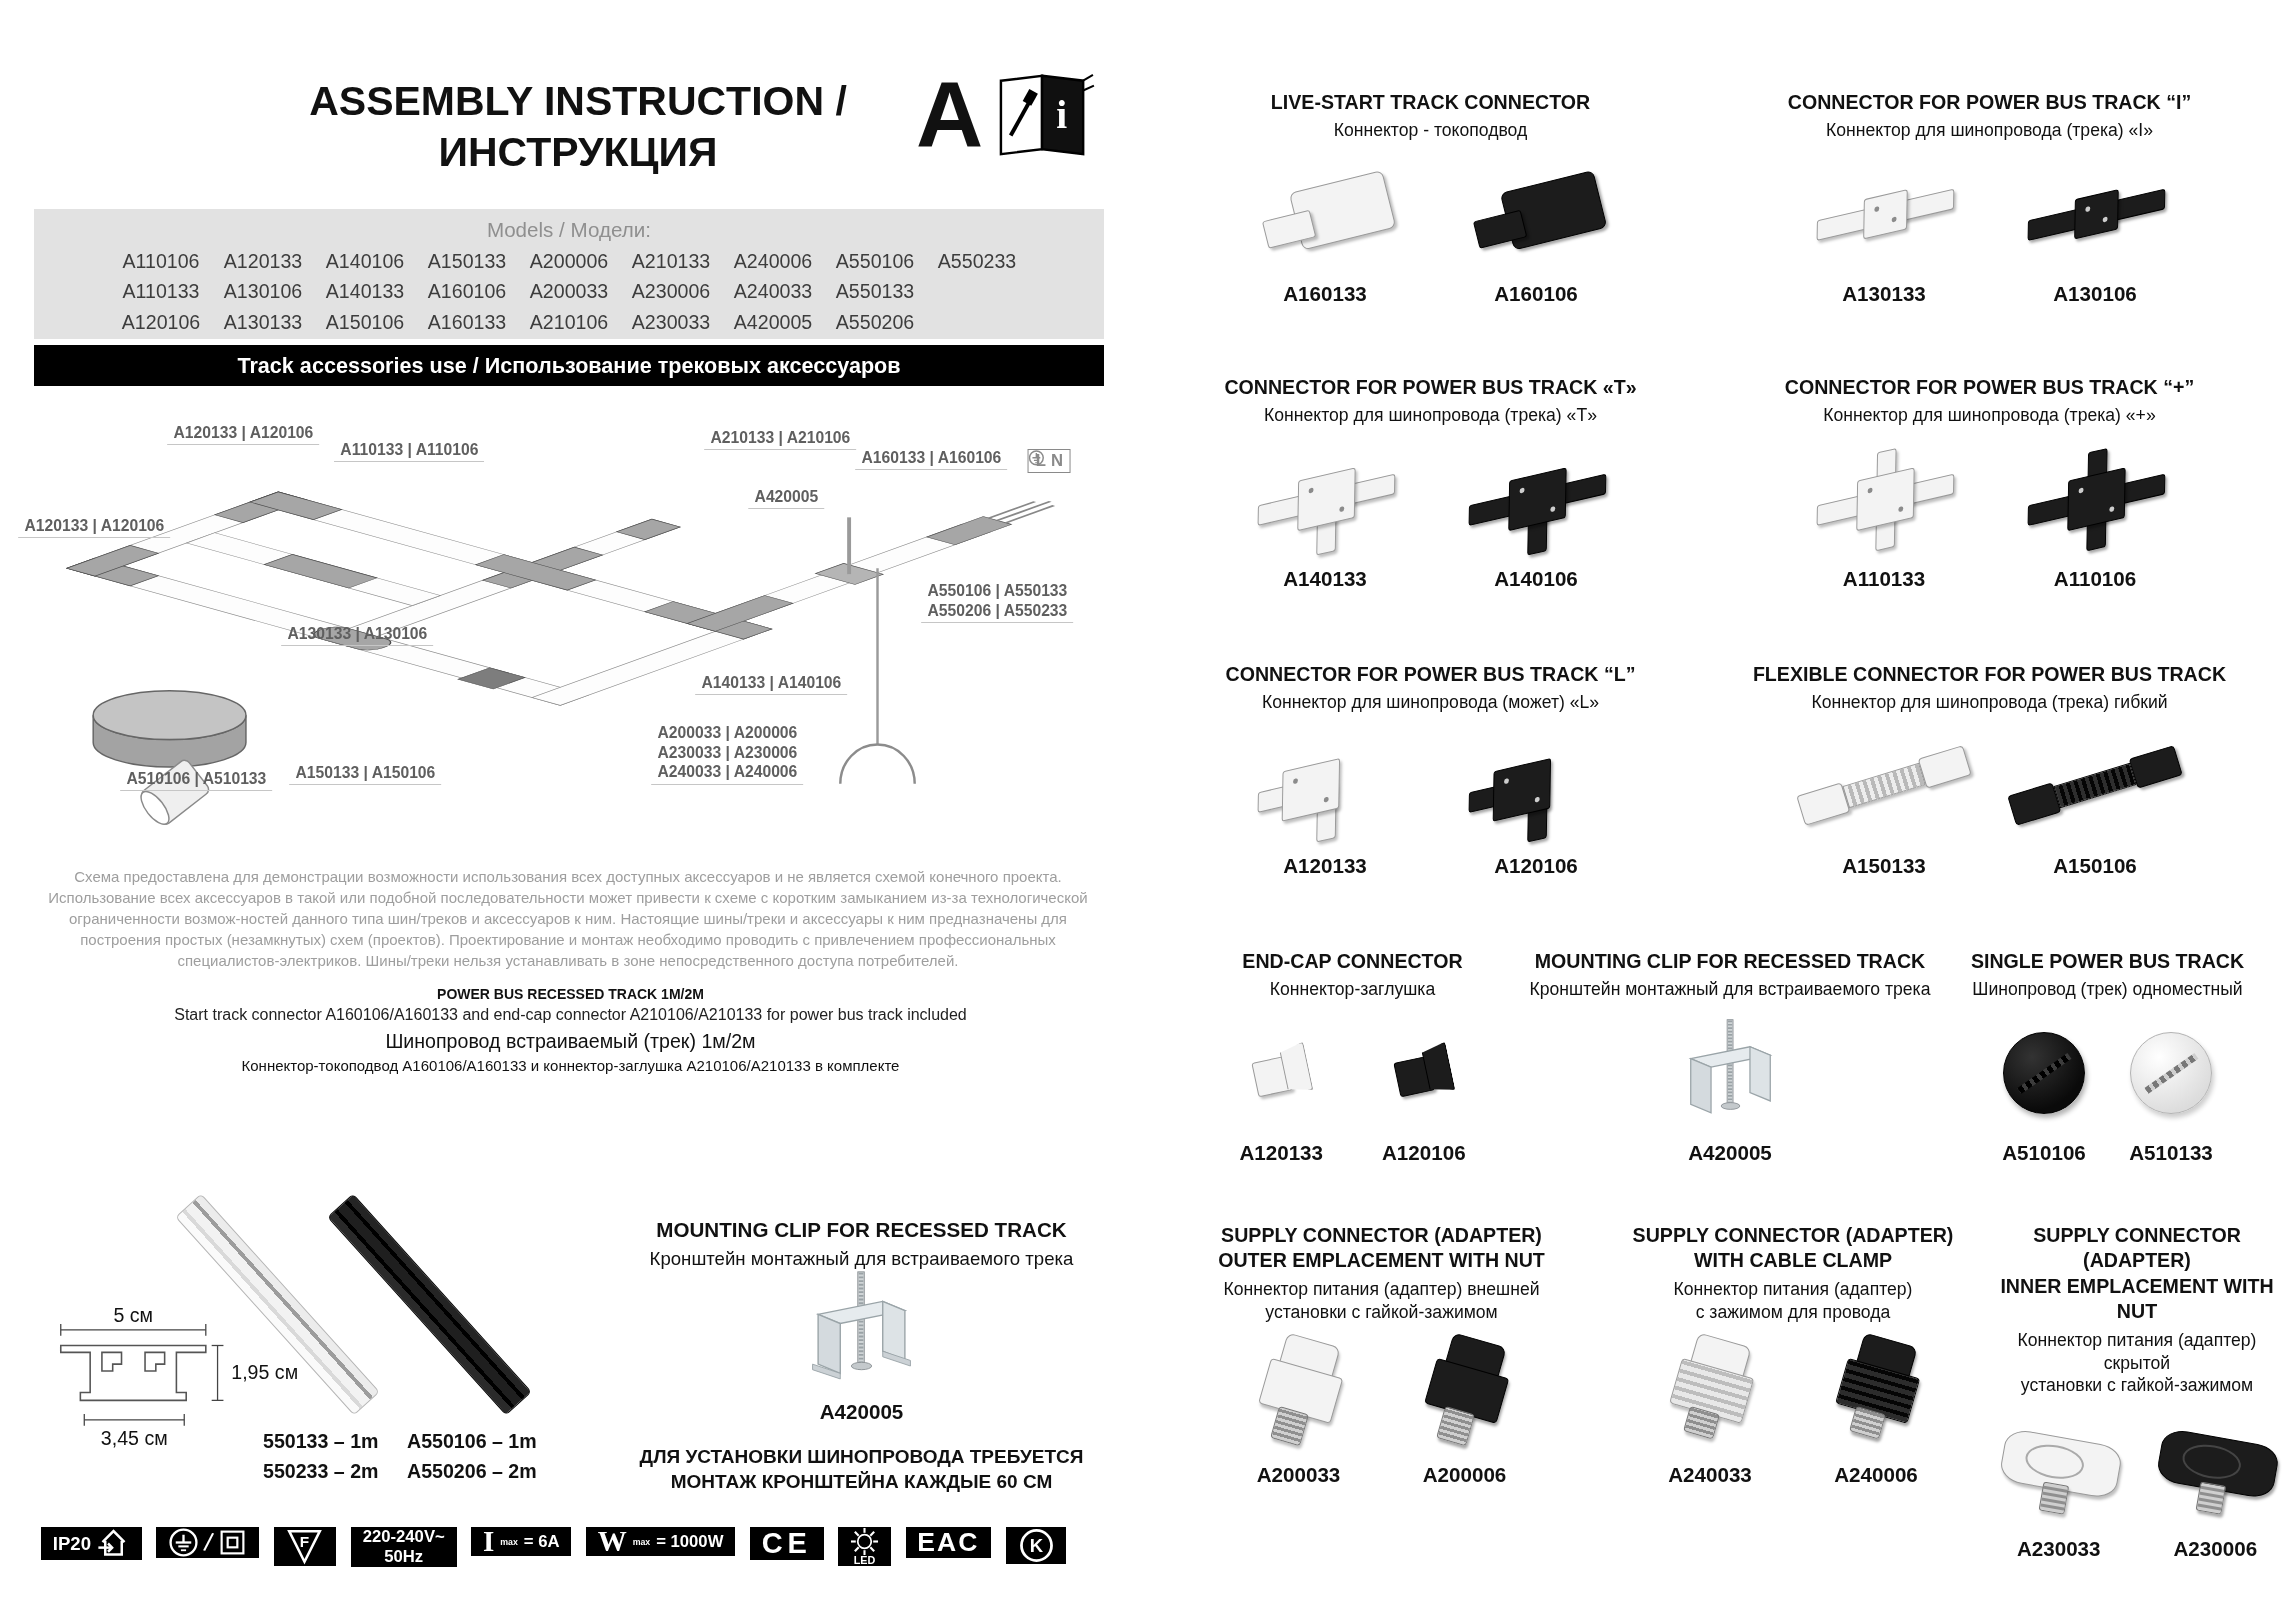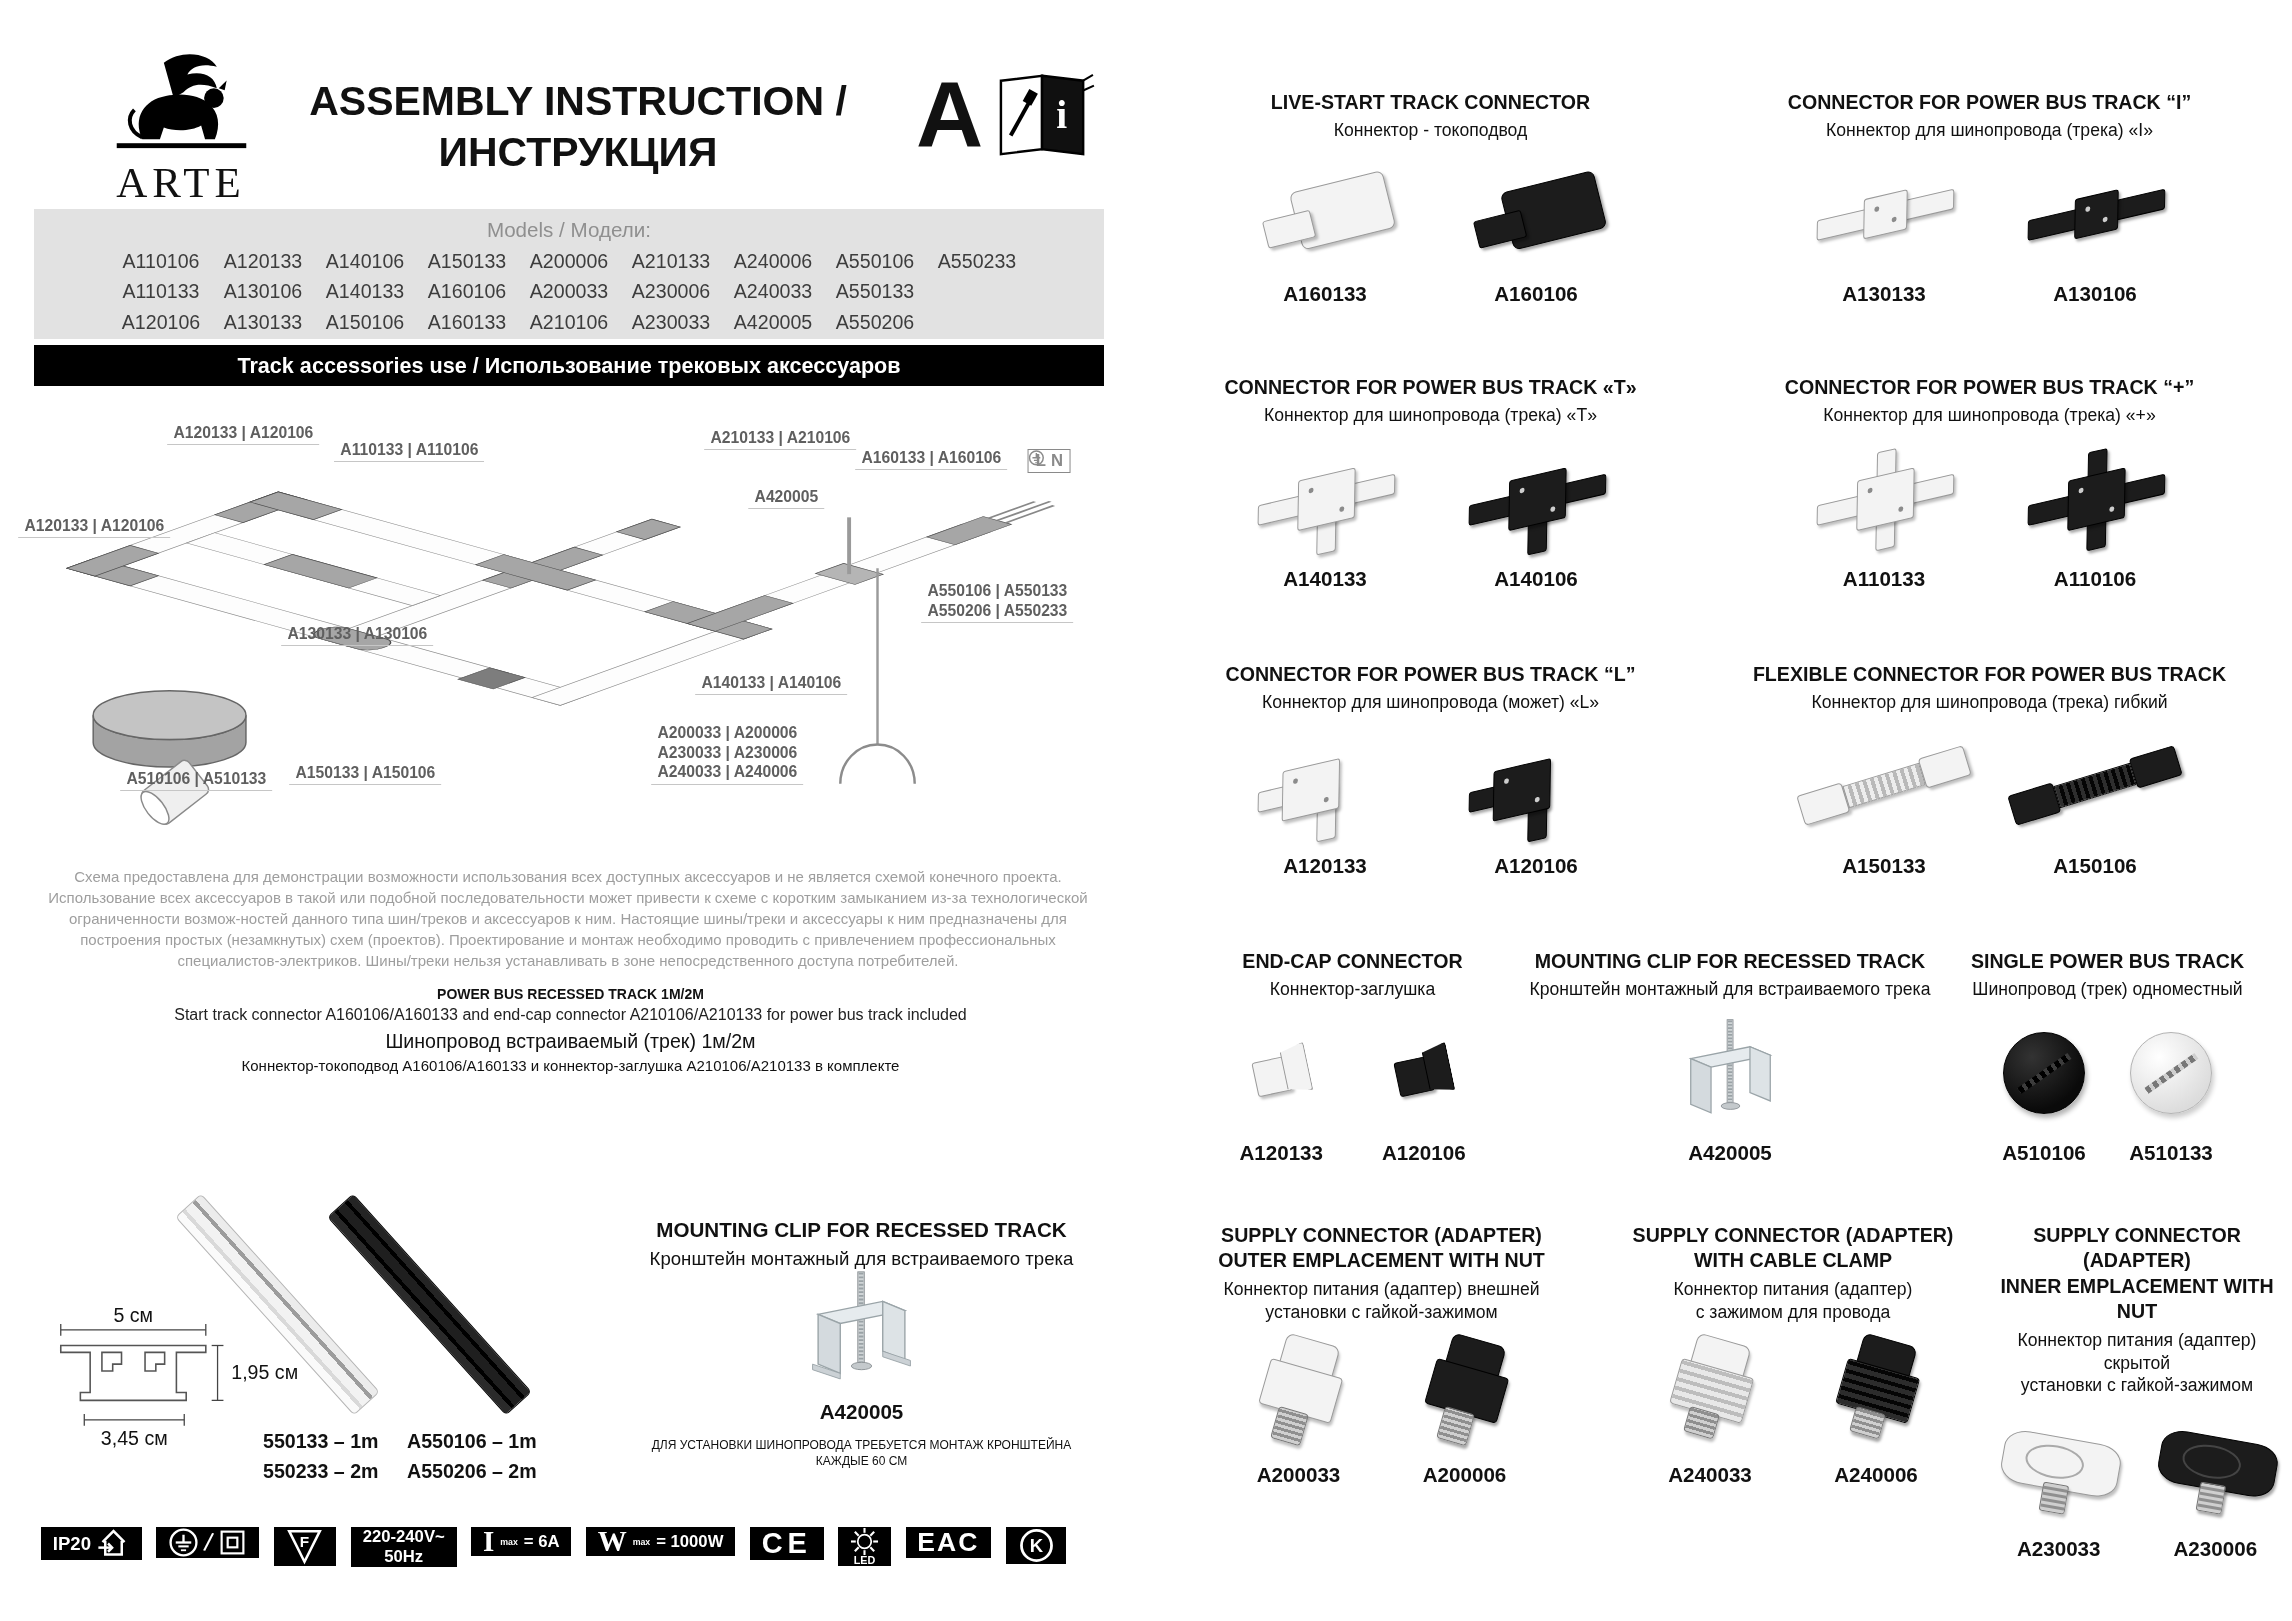--- a/index.html
+++ b/index.html
@@ -39,21 +39,21 @@
   
   .trackbar{position:absolute;width:33px;height:265px;border-radius:4.9px;}
   .trackbar.white{background:linear-gradient(90deg,#fafafa 0 7.8px,#d9d9d9 7.8px 11.8px,#f2f2f2 11.8px 21.6px,#9c9c9c 21.6px 25.5px,#ececec 25.5px 33px);border:1px solid #b5b5b5;}
   .trackbar.black{background:linear-gradient(90deg,#2a2a2a 0 7.8px,#000 7.8px 11.8px,#1f1f1f 11.8px 21.6px,#000 21.6px 25.5px,#242424 25.5px 33px);border:1px solid #000;}
   .tvars{position:absolute;font-weight:bold;font-size:19.6px;line-height:1.55;}
   
   #clipsec{left:635px;top:1218px;width:453px;text-align:center;}
   #clipsec .t1{font-weight:bold;font-size:20.6px;}
   #clipsec .t2{font-size:18.6px;margin-top:5.9px;}
   #clipsec .code{font-weight:bold;font-size:20.6px;margin-top:5.9px;}
-  #clipsec .note{font-weight:normal;font-size:12px;margin-top:13px;line-height:1.35;}
+  #clipsec .note{font-weight:bold;font-size:19px;margin-top:20px;line-height:1.35;}
   
   #badges{left:41px;top:1527px;display:flex;gap:14.7px;align-items:flex-start;height:51px;}
   .badge{background:#000;color:#fff;display:flex;align-items:center;justify-content:center;gap:5.9px;
          padding:0 11.8px;font-weight:bold;}
   .badge .two{font-size:16.7px;line-height:1.2;text-align:center;font-weight:bold;}
   .badge .sym{font-family:"Liberation Serif","DejaVu Serif",serif;font-size:29px;line-height:1;}
   .badge sub{font-size:8.8px;}
   .badge .eq{font-size:16.7px;}
   .badge .ce{font-size:29px;letter-spacing:4.9px;font-weight:bold;}
   .badge .eac{font-size:26.5px;letter-spacing:2px;font-weight:bold;}
@@ -111,32 +111,20 @@
   .adpi .plateo{left:5.9px;top:21.6px;width:116px;height:51px;border-radius:23.5px/17.6px;}
   .adpi .oval{left:29px;top:31px;width:55px;height:29px;border-radius:50%;border:2px solid #aaa !important;background:transparent !important;box-shadow:none !important;}
   .adpi.b .oval{border-color:#444 !important;}
   .adpi .stub{left:51px;top:69px;width:23.5px;height:27.4px;background:repeating-linear-gradient(0deg,#cfcfcf 0 2.9px,#8f8f8f 2.9px 5.9px) !important;border:1px solid #777 !important;border-radius:2.9px;}
 </style>
 </head>
 <body>
 
 <div id="left-page">
 
-  <div class="abs" id="logo">
-    <svg width="157" height="106" viewBox="0 0 160 108">
-      <path d="M62,14 C80,0 108,4 116,18 C100,14 90,18 86,26 C102,22 114,28 116,40 C100,34 90,36 82,44 L72,50 Z" fill="#000"></path>
-      <path d="M40,92 C30,70 42,52 64,48 C82,44 100,48 108,56 C118,64 120,78 114,92 L104,92 L100,78 C90,84 72,84 62,80 L58,92 Z" fill="#000"></path>
-      <circle cx="113" cy="50" r="10" fill="#000"></circle>
-      <path d="M118,40 l8,-8 l-2,10 z" fill="#000"></path>
-      <path d="M40,90 C26,84 24,70 32,62" stroke="#000" stroke-width="4" fill="none"></path>
-      <rect x="14" y="96" width="132" height="5" fill="#000"></rect>
-    </svg>
-    <div class="brand">ARTE</div>
-    <div class="brand-sub">L A M P</div>
-  </div>
 
   <div class="abs" id="main-title">
     <span>ASSEMBLY INSTRUCTION /</span><br>
     <span>ИНСТРУКЦИЯ</span>
   </div>
 
   <div class="abs" id="guide-icon">
     <span class="big-a">A</span>
     <svg width="102" height="94" viewBox="0 0 104 96">
       <polygon points="8,14 50,9 50,84 8,89" fill="#fff" stroke="#000" stroke-width="2.5"></polygon>

